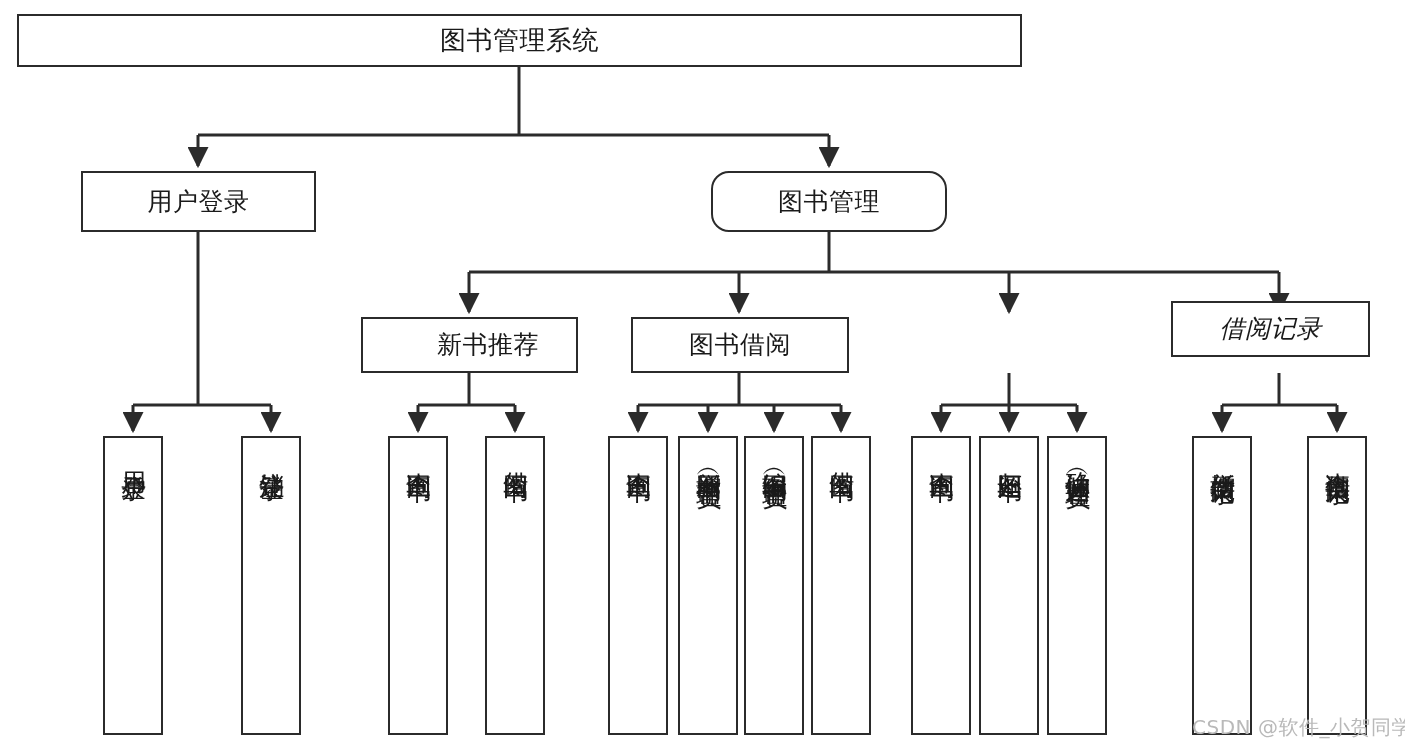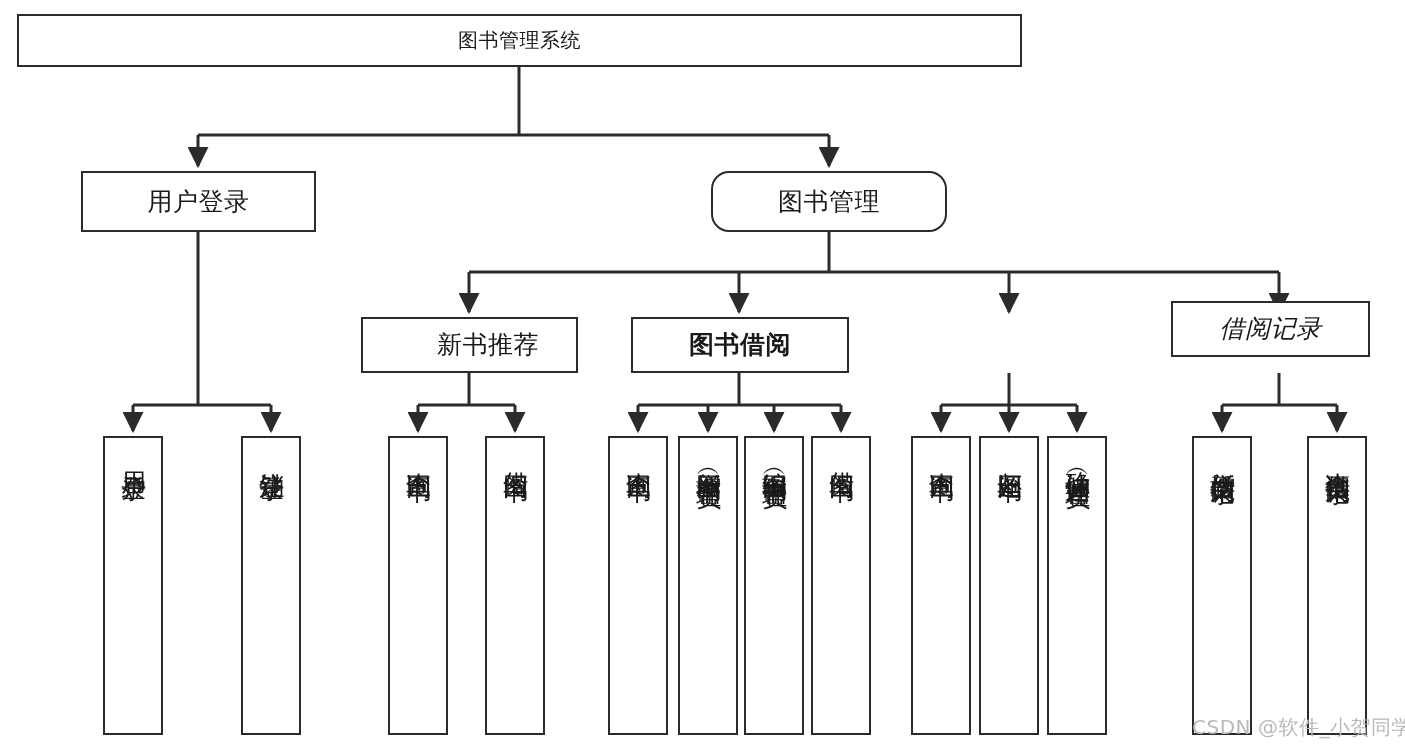--- a/index.html
+++ b/index.html
@@ -40,21 +40,21 @@
     display: block;
     text-align: center;
     line-height: 1.18;
     letter-spacing: 0.5px;
   }
   
   .node.horiz .node-label {
     font-size: 25px;
   }
   .node.root .node-label {
-    font-size: 20px;
+    font-size: 26px;
   }
   
   .node.vert {
     align-items: flex-start;
     justify-content: center;
     padding-top: 14px;
   }
   .node.vert .node-label {
     writing-mode: vertical-rl;
     text-orientation: upright;
@@ -137,21 +137,21 @@
   <div class="node horiz" style="left:81px; top:171px; width:235px; height:61px;">
     <span class="node-label">用户登录</span>
   </div>
   <div class="node horiz" style="left:711px; top:171px; width:236px; height:61px;border-radius:18px;">
     <span class="node-label">图书管理</span>
   </div>
 
   <div class="node horiz" style="left:361px; top:317px; width:217px; height:56px;padding-left:37px;">
     <span class="node-label">新书推荐</span>
   </div>
-  <div class="node horiz" style="left:631px; top:317px; width:218px; height:56px;font-weight:bold;">
+  <div class="node horiz" style="left:631px; top:317px; width:218px; height:56px;">
     <span class="node-label">图书借阅</span>
   </div>
   <div class="node horiz" style="left:1171px; top:301px; width:199px; height:56px;font-style:italic;">
     <span class="node-label">借阅记录</span>
   </div>
 
   <div class="node vert" style="left:103px; top:436px; width:60px; height:299px;">
     <span class="node-label">用户登录</span>
   </div>
   <div class="node vert" style="left:241px; top:436px; width:60px; height:299px;">

